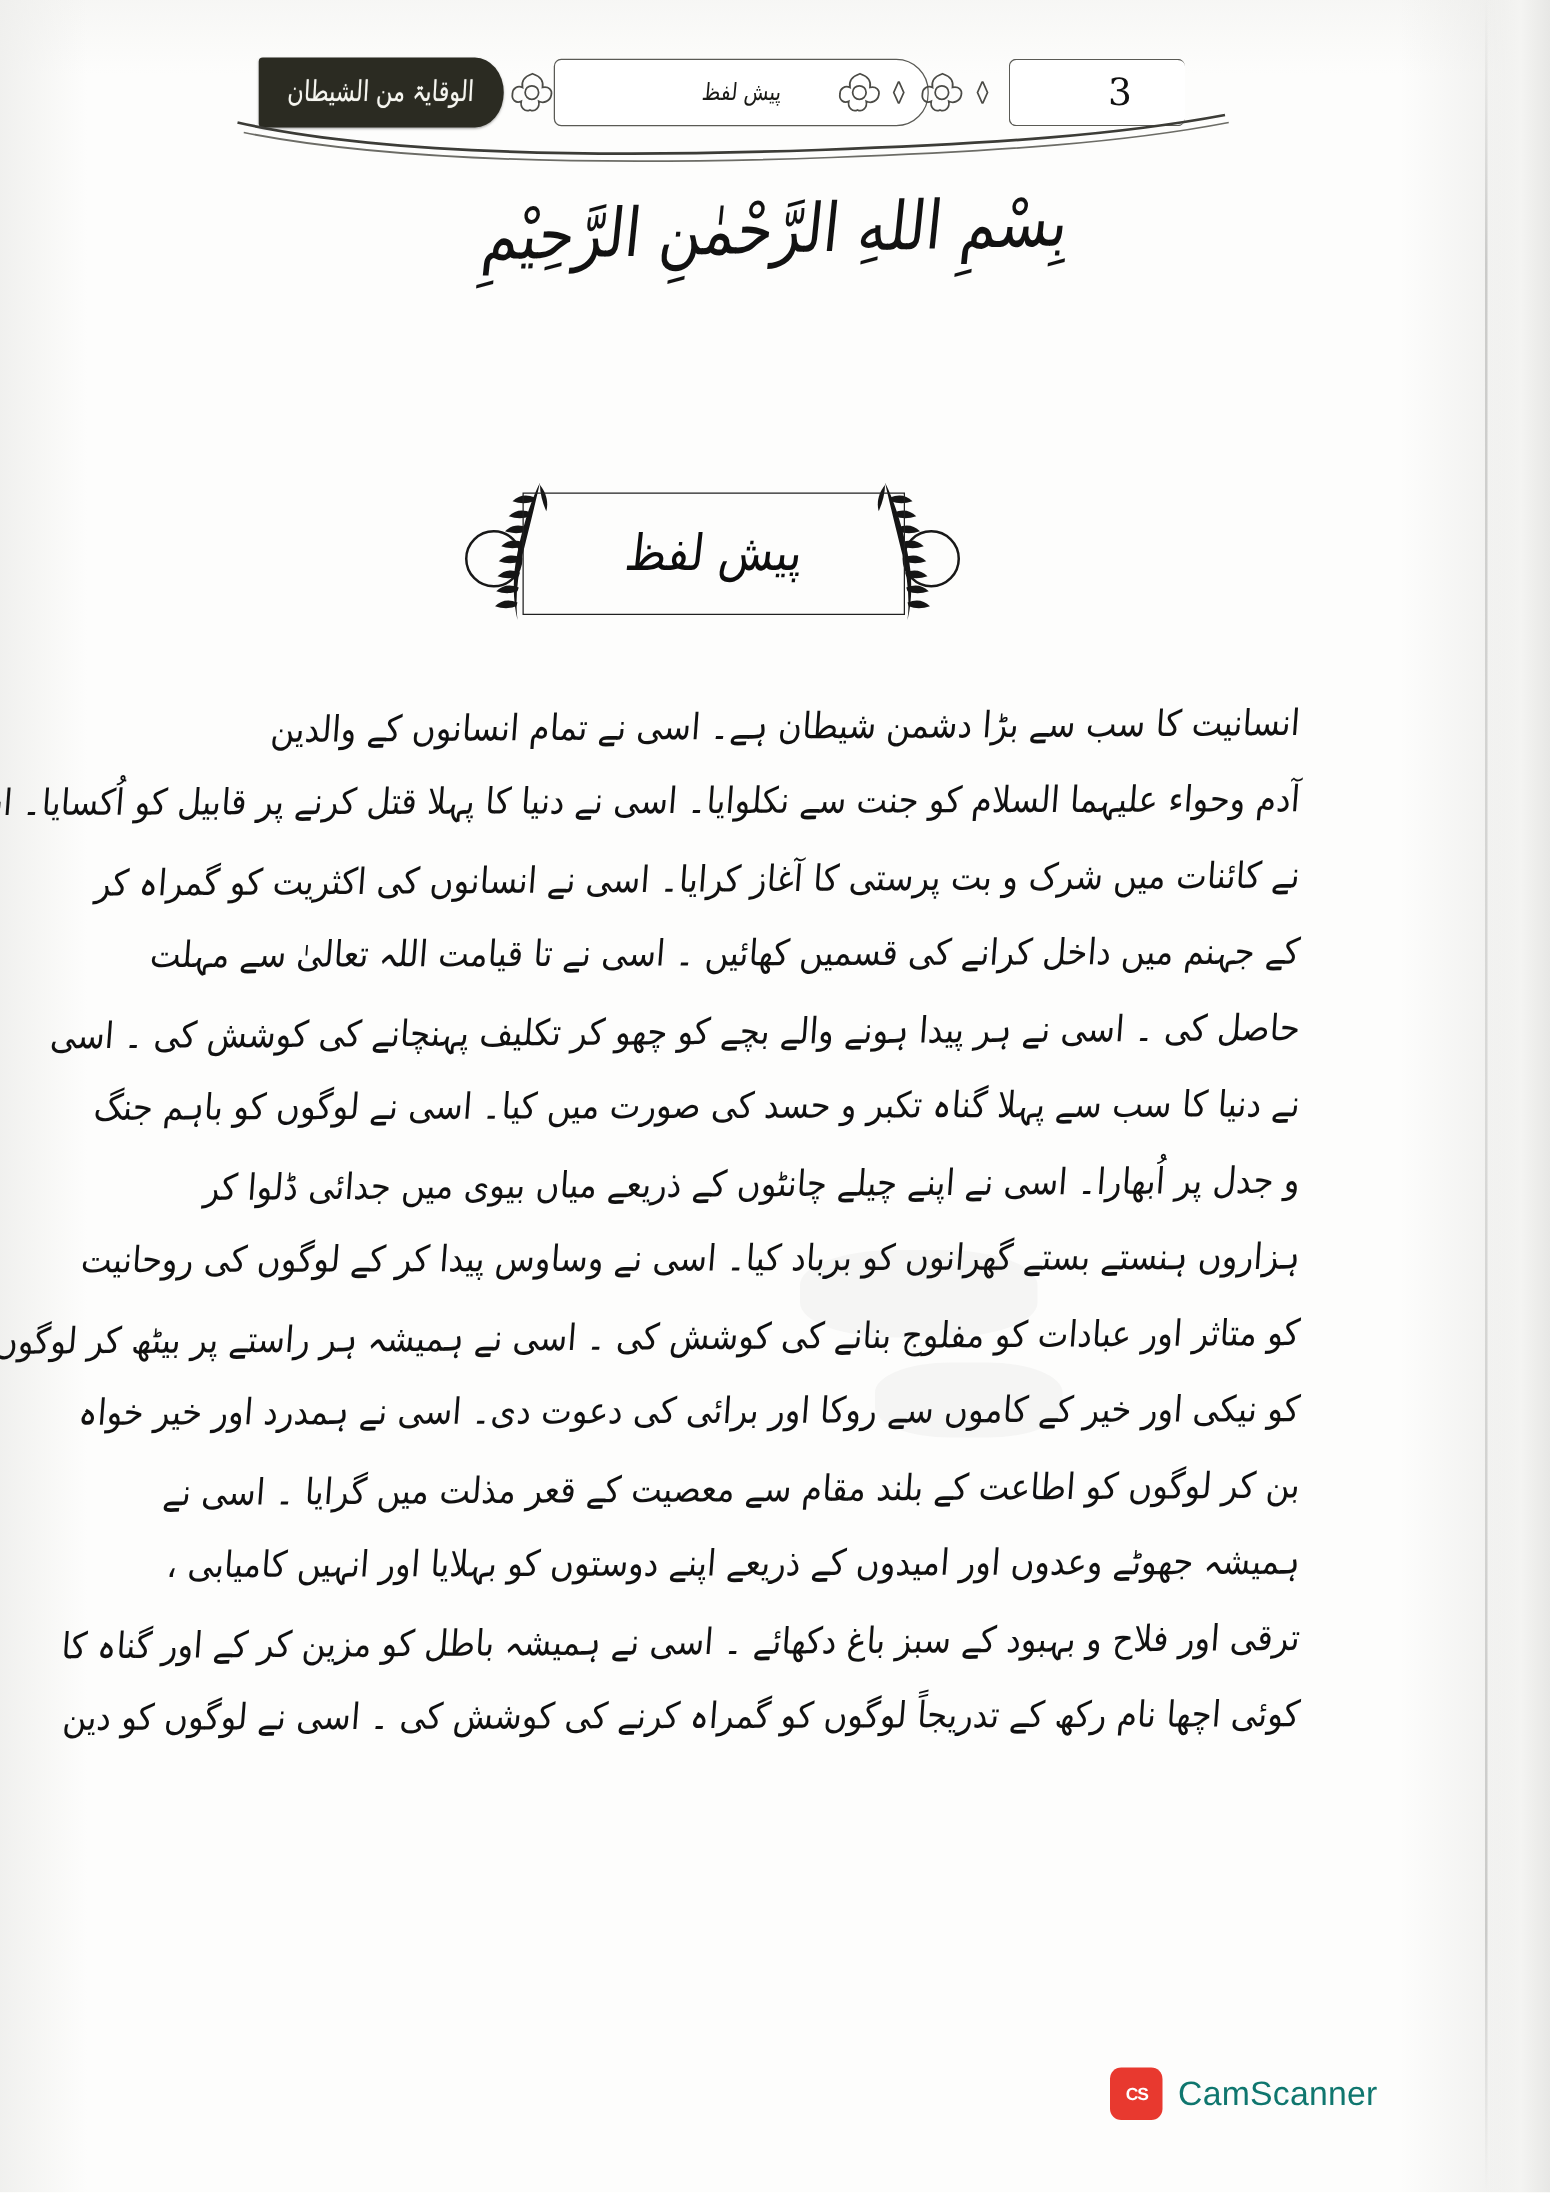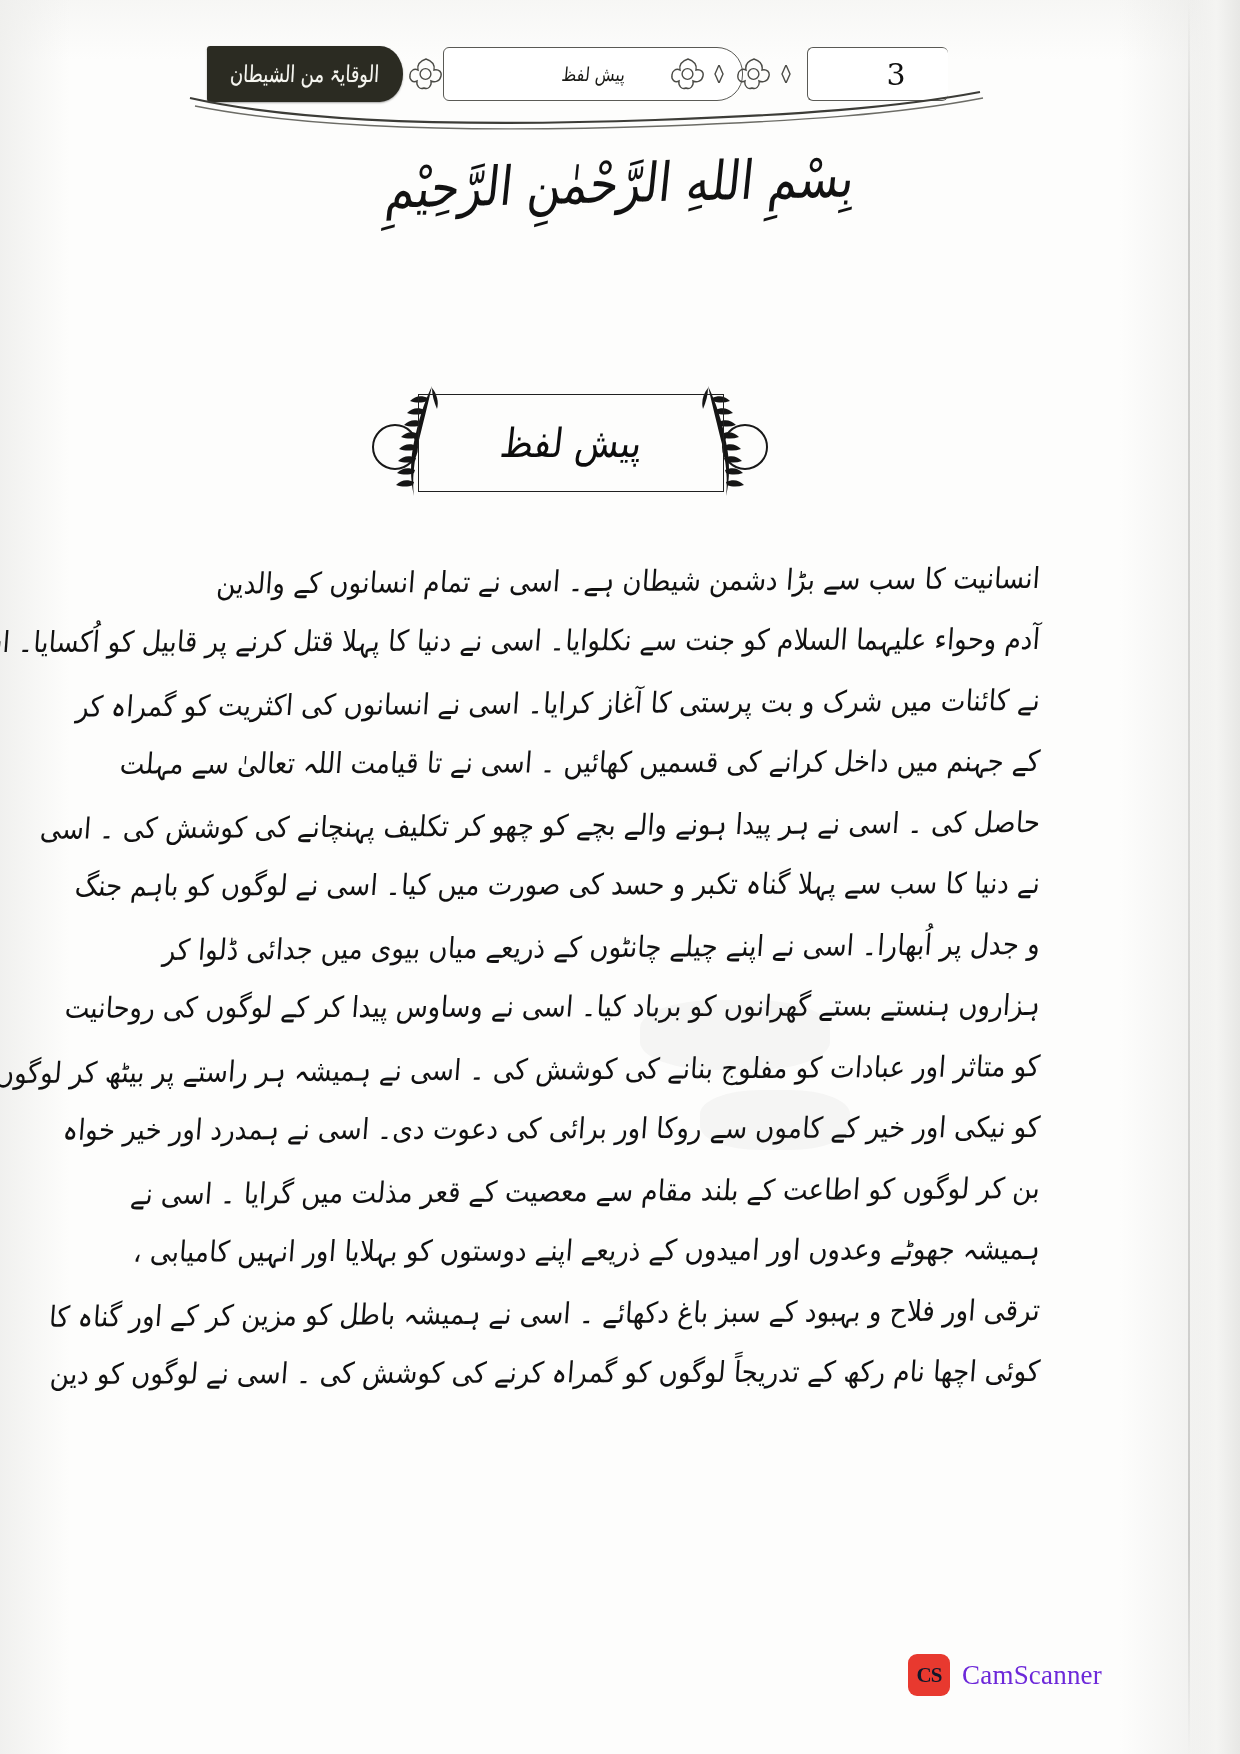--- a/index.html
+++ b/index.html
@@ -254,30 +254,30 @@
   .cs-logo {
     width: 42px;
     height: 42px;
     background: #e8392f;
     border-radius: 9px;
     display: flex;
     align-items: center;
     justify-content: center;
   }
   .cs-logo .cs-mark {
-    color: #0f172a;
-    font-family: Liberation Serif, serif;
+    color: #ffffff;
+    font-family: Liberation Sans, sans-serif;
     font-weight: bold;
-    font-size: 21px;
+    font-size: 14px;
     letter-spacing: -1px;
   }
   .cs-wordmark {
-    font-family: Liberation Serif, serif;
+    font-family: Liberation Sans, sans-serif;
     font-size: 27px;
-    color: #6d28d9;
+    color: #0f766e;
     letter-spacing: 0.2px;
     text-align: right;
   }
 
   
   .showthrough {
     position: absolute;
     background: rgba(120,120,115,0.06);
     border-radius: 40%;
     pointer-events: none;

